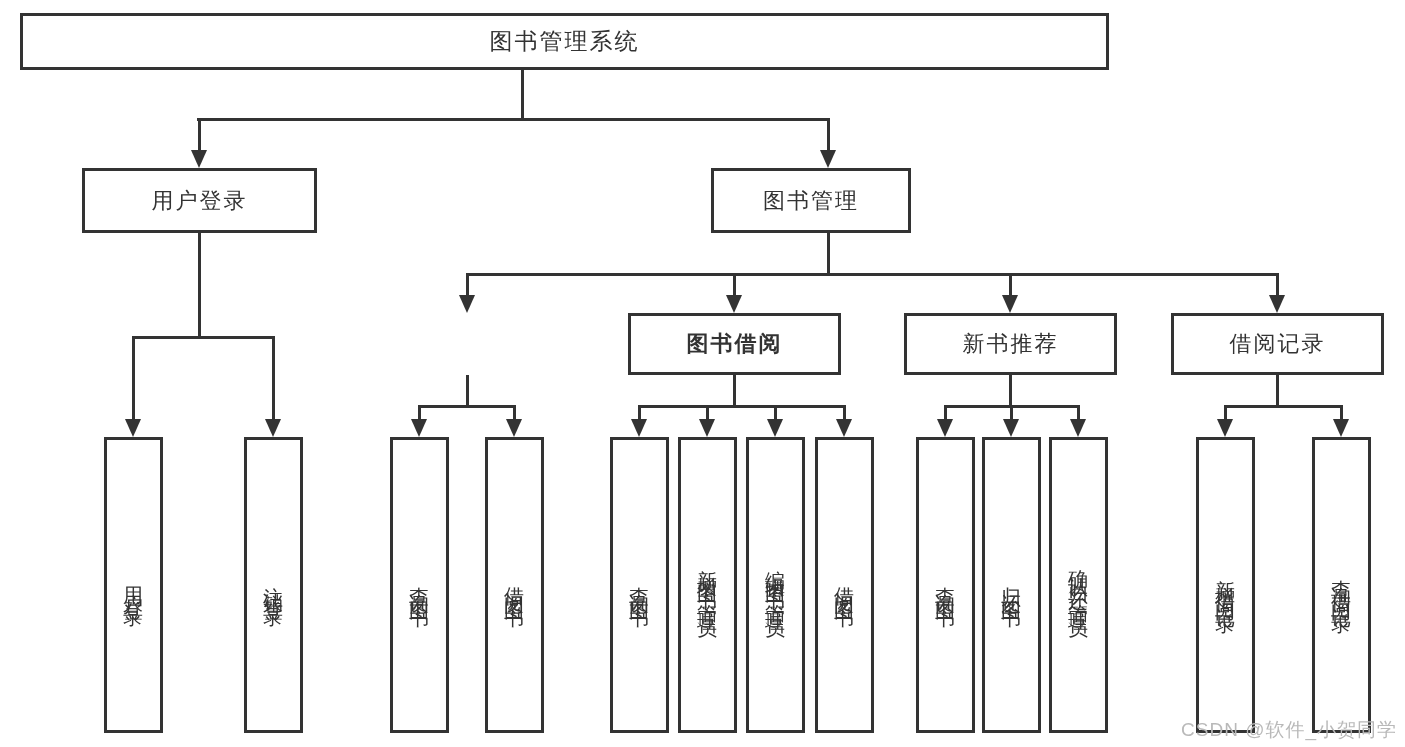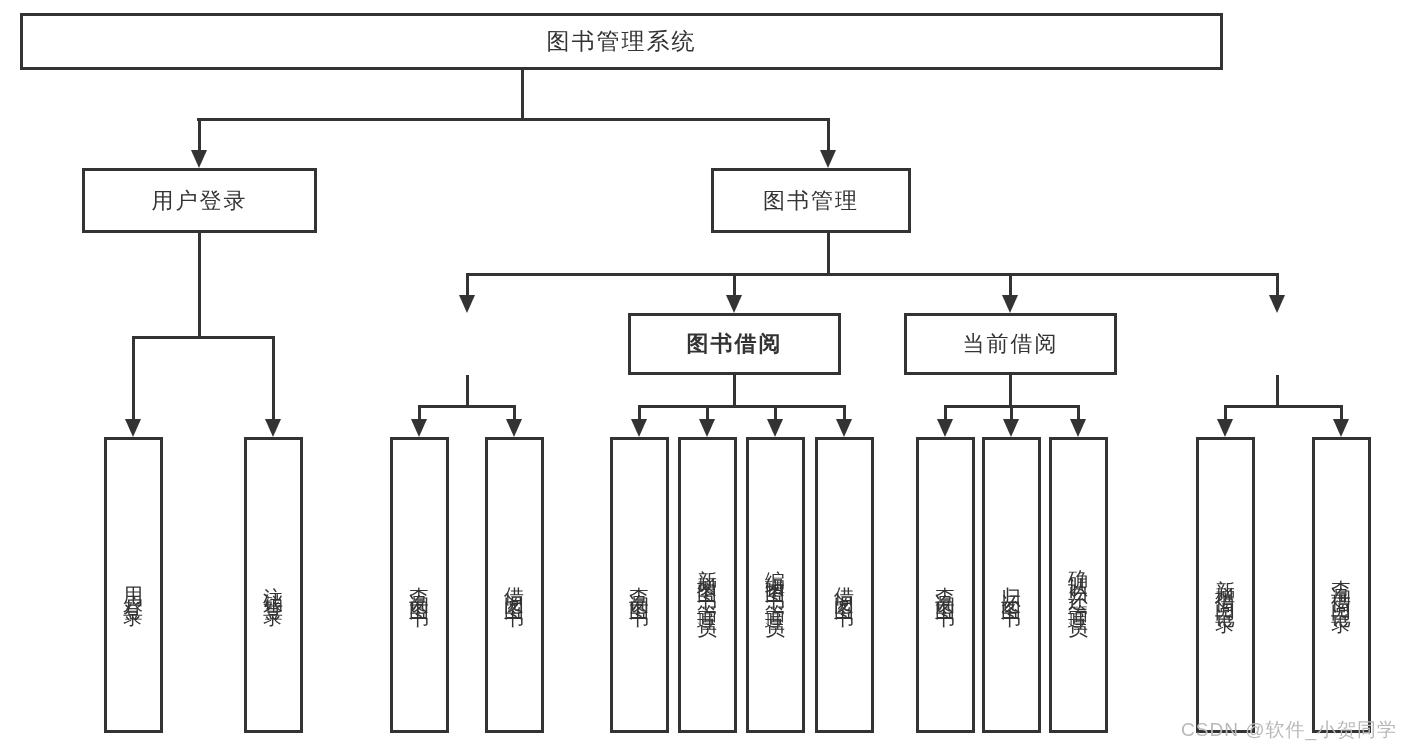--- a/index.html
+++ b/index.html
@@ -65,21 +65,21 @@
     font-size: 19px;
     letter-spacing: 1px;
     z-index: 5;
   }
 </style>
 </head>
 <body>
 
 <div class="canvas">
 
-  <div class="box root" style="left:20px;top:13px;width:1203px;height:57px;text-align:center;">
+  <div class="box root" style="left:20px;top:13px;width:1089px;height:57px;text-align:center;">
     <span>图书管理系统</span>
   </div>
 
   <div class="vline" style="left:521px;top:70px;height:48px;"></div>
   <div class="hline" style="left:197px;top:118px;width:633px;"></div>
   <div class="vline" style="left:198px;top:118px;height:34px;"></div>
   <div class="arrowhead" style="left:191px;top:150px;"></div>
   <div class="vline" style="left:827px;top:118px;height:34px;"></div>
   <div class="arrowhead" style="left:820px;top:150px;"></div>
 
@@ -105,21 +105,24 @@
   <div class="arrowhead" style="left:726px;top:295px;"></div>
   <div class="vline" style="left:1009px;top:273px;height:25px;"></div>
   <div class="arrowhead" style="left:1002px;top:295px;"></div>
   <div class="vline" style="left:1276px;top:273px;height:25px;"></div>
   <div class="arrowhead" style="left:1269px;top:295px;"></div>
 
   <div class="box" style="left:628px;top:313px;width:213px;height:62px;font-weight:bold;">
     <span>图书借阅</span>
   </div>
   <div class="box" style="left:904px;top:313px;width:213px;height:62px;">
-    <span>当前借阅</span>
+    <span>新书推荐</span>
+  </div>
+  <div class="box" style="left:1171px;top:313px;width:213px;height:62px;">
+    <span>借阅记录</span>
   </div>
 
   <div class="vline" style="left:466px;top:375px;height:33px;"></div>
   <div class="hline" style="left:418px;top:405px;width:98px;"></div>
   <div class="vline" style="left:733px;top:375px;height:33px;"></div>
   <div class="hline" style="left:638px;top:405px;width:207px;"></div>
   <div class="vline" style="left:1009px;top:375px;height:33px;"></div>
   <div class="hline" style="left:944px;top:405px;width:136px;"></div>
   <div class="vline" style="left:1276px;top:375px;height:33px;"></div>
   <div class="hline" style="left:1224px;top:405px;width:119px;"></div>

